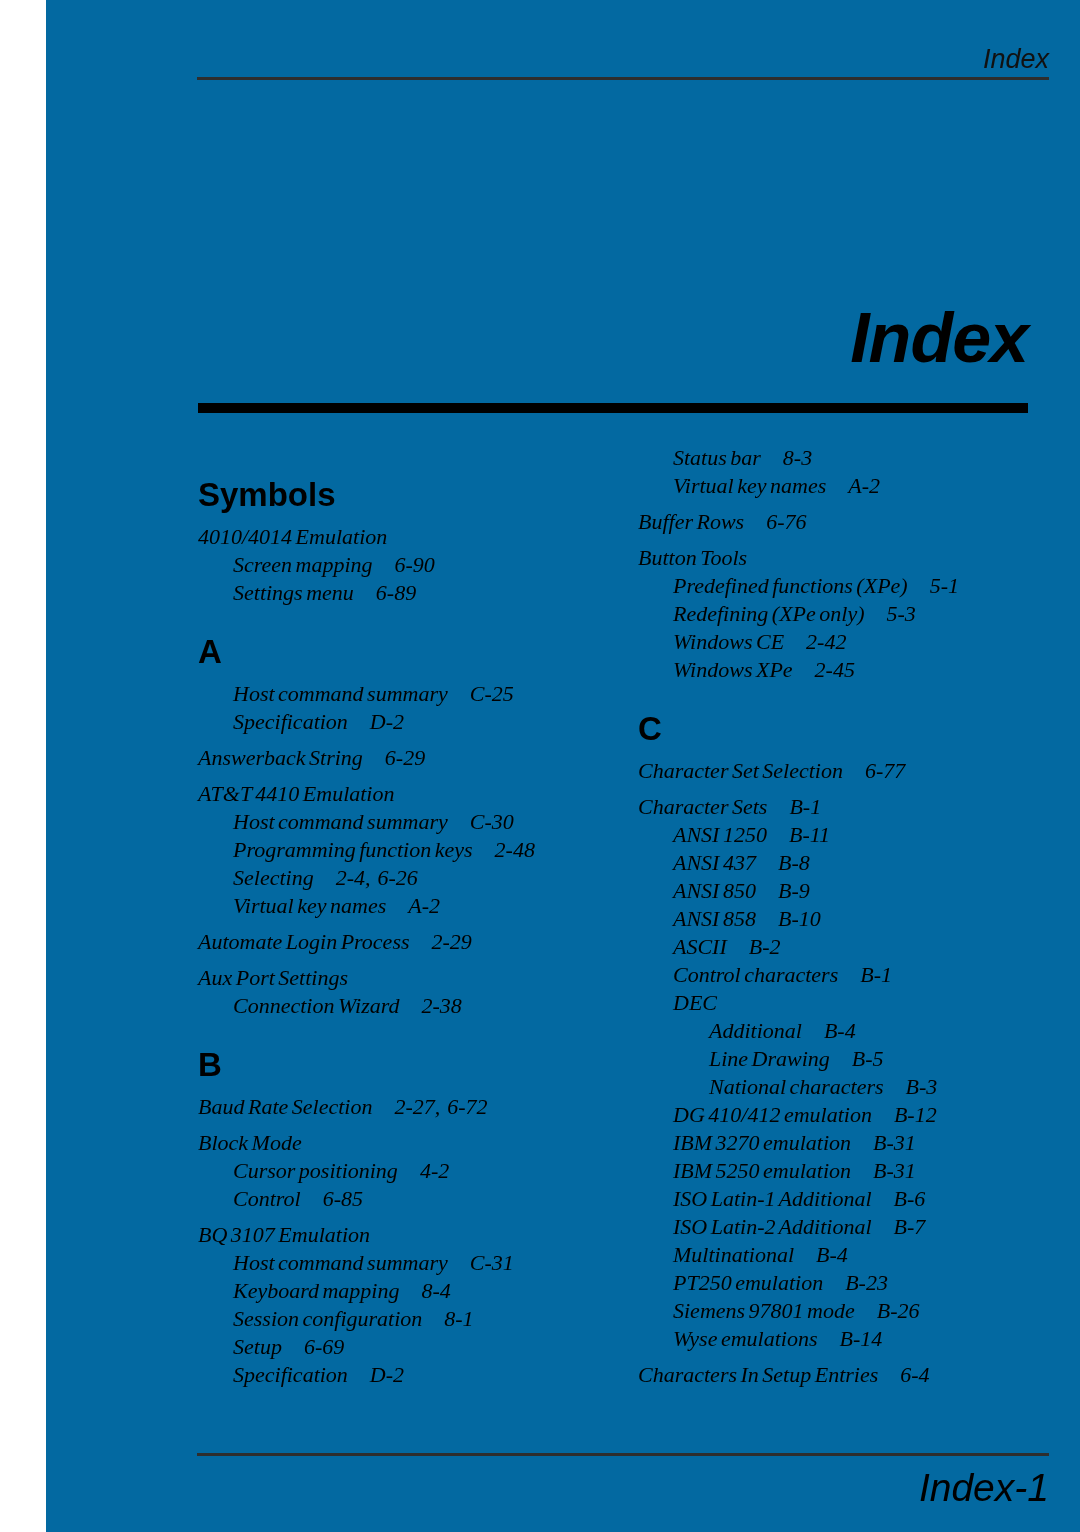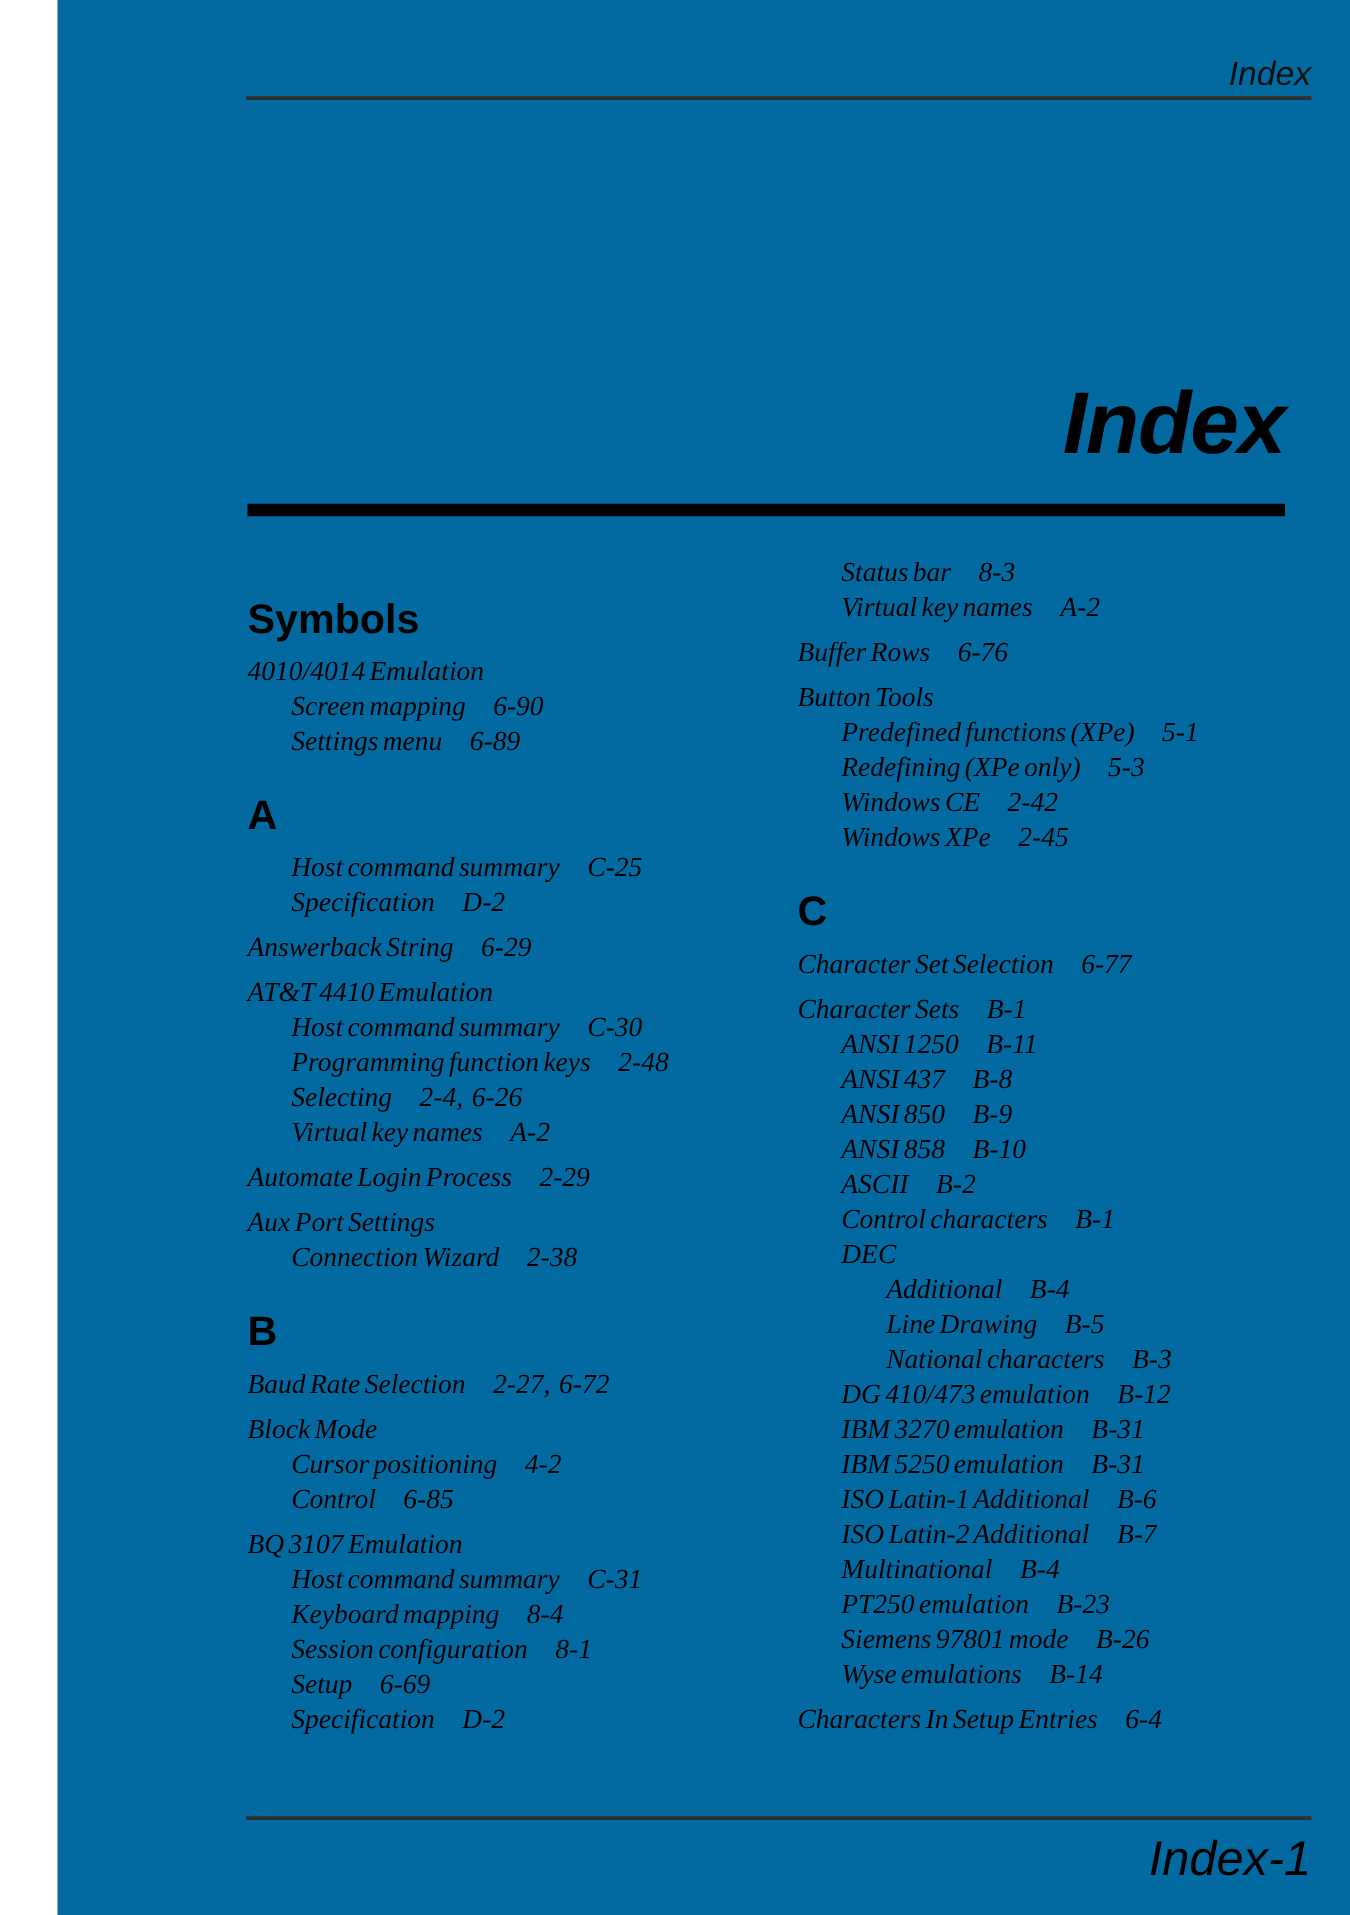--- a/index.html
+++ b/index.html
@@ -125,21 +125,21 @@
         <div class="entry lvl1"><span class="entry-text">ANSI 1250</span><span class="pages">B-11</span></div>
         <div class="entry lvl1"><span class="entry-text">ANSI 437</span><span class="pages">B-8</span></div>
         <div class="entry lvl1"><span class="entry-text">ANSI 850</span><span class="pages">B-9</span></div>
         <div class="entry lvl1"><span class="entry-text">ANSI 858</span><span class="pages">B-10</span></div>
         <div class="entry lvl1"><span class="entry-text">ASCII</span><span class="pages">B-2</span></div>
         <div class="entry lvl1"><span class="entry-text">Control characters</span><span class="pages">B-1</span></div>
         <div class="entry lvl1"><span class="entry-text">DEC</span></div>
         <div class="entry lvl2"><span class="entry-text">Additional</span><span class="pages">B-4</span></div>
         <div class="entry lvl2"><span class="entry-text">Line Drawing</span><span class="pages">B-5</span></div>
         <div class="entry lvl2"><span class="entry-text">National characters</span><span class="pages">B-3</span></div>
-        <div class="entry lvl1"><span class="entry-text">DG 410/473 emulation</span><span class="pages">B-12</span></div>
+        <div class="entry lvl1"><span class="entry-text">DG 410/412 emulation</span><span class="pages">B-12</span></div>
         <div class="entry lvl1"><span class="entry-text">IBM 3270 emulation</span><span class="pages">B-31</span></div>
         <div class="entry lvl1"><span class="entry-text">IBM 5250 emulation</span><span class="pages">B-31</span></div>
         <div class="entry lvl1"><span class="entry-text">ISO Latin-1 Additional</span><span class="pages">B-6</span></div>
         <div class="entry lvl1"><span class="entry-text">ISO Latin-2 Additional</span><span class="pages">B-7</span></div>
         <div class="entry lvl1"><span class="entry-text">Multinational</span><span class="pages">B-4</span></div>
         <div class="entry lvl1"><span class="entry-text">PT250 emulation</span><span class="pages">B-23</span></div>
         <div class="entry lvl1"><span class="entry-text">Siemens 97801 mode</span><span class="pages">B-26</span></div>
         <div class="entry lvl1"><span class="entry-text">Wyse emulations</span><span class="pages">B-14</span></div>
         <div class="entry lvl0"><span class="entry-text">Characters In Setup Entries</span><span class="pages">6-4</span></div>
       </div>

